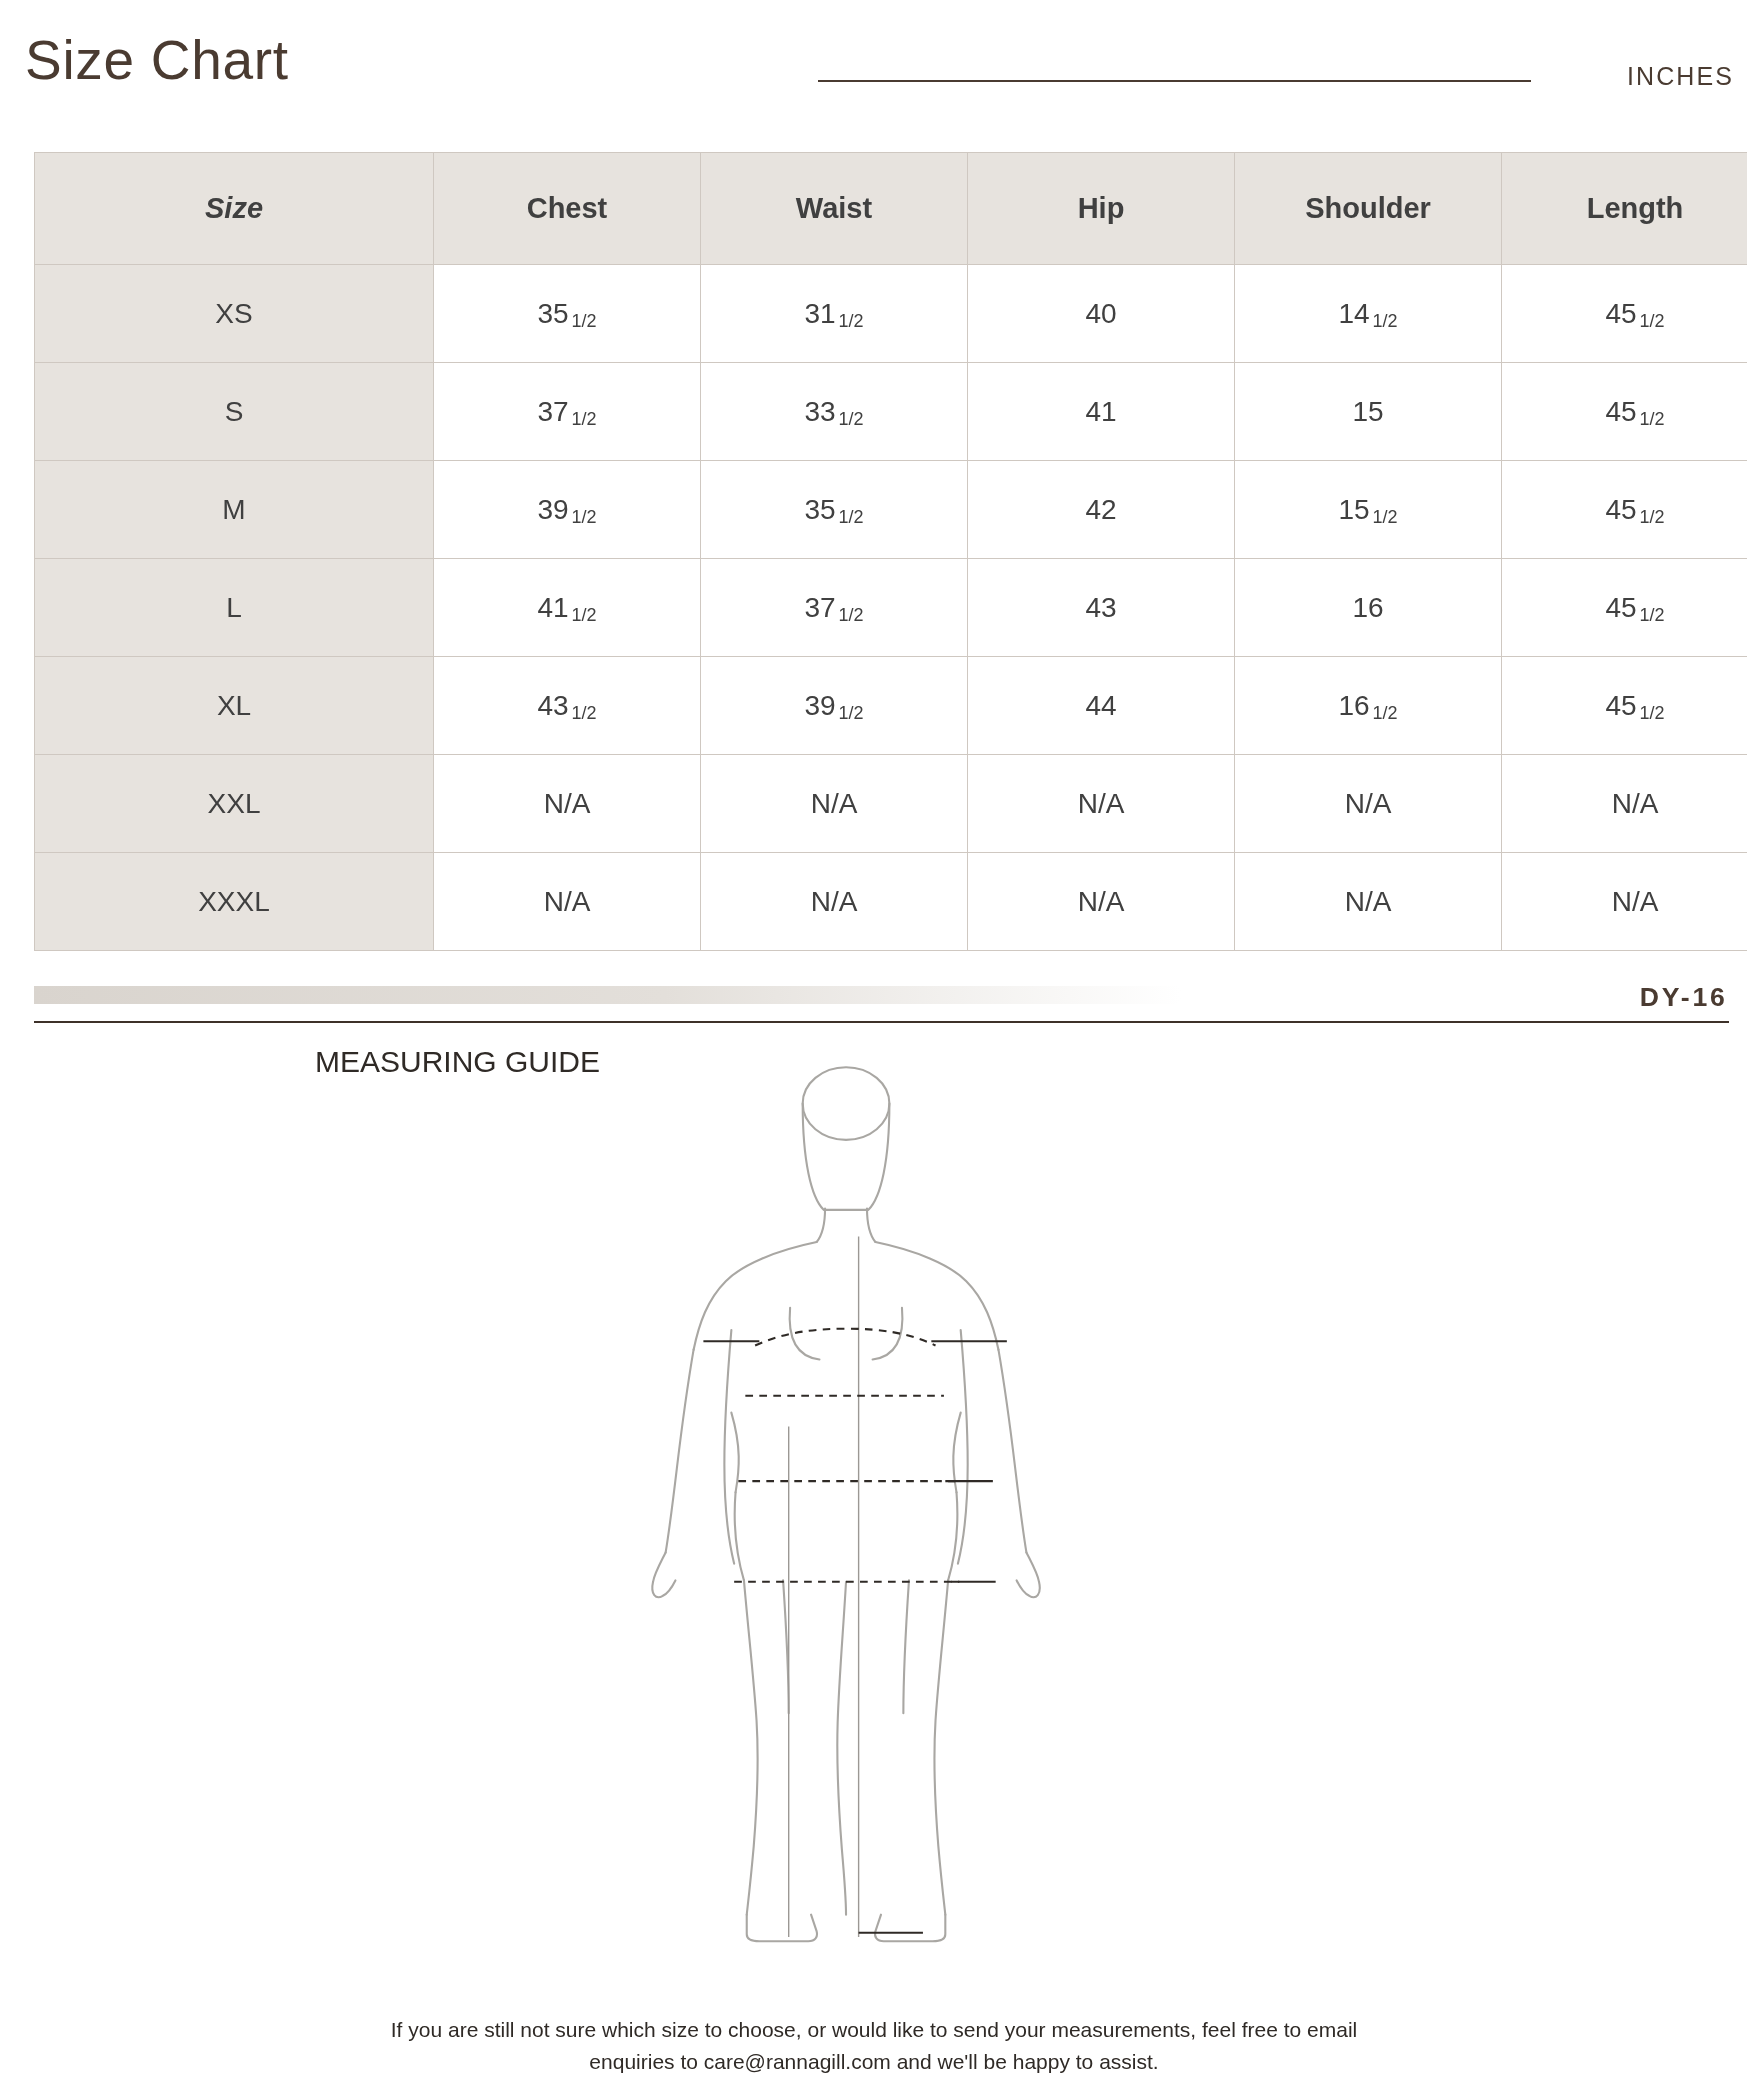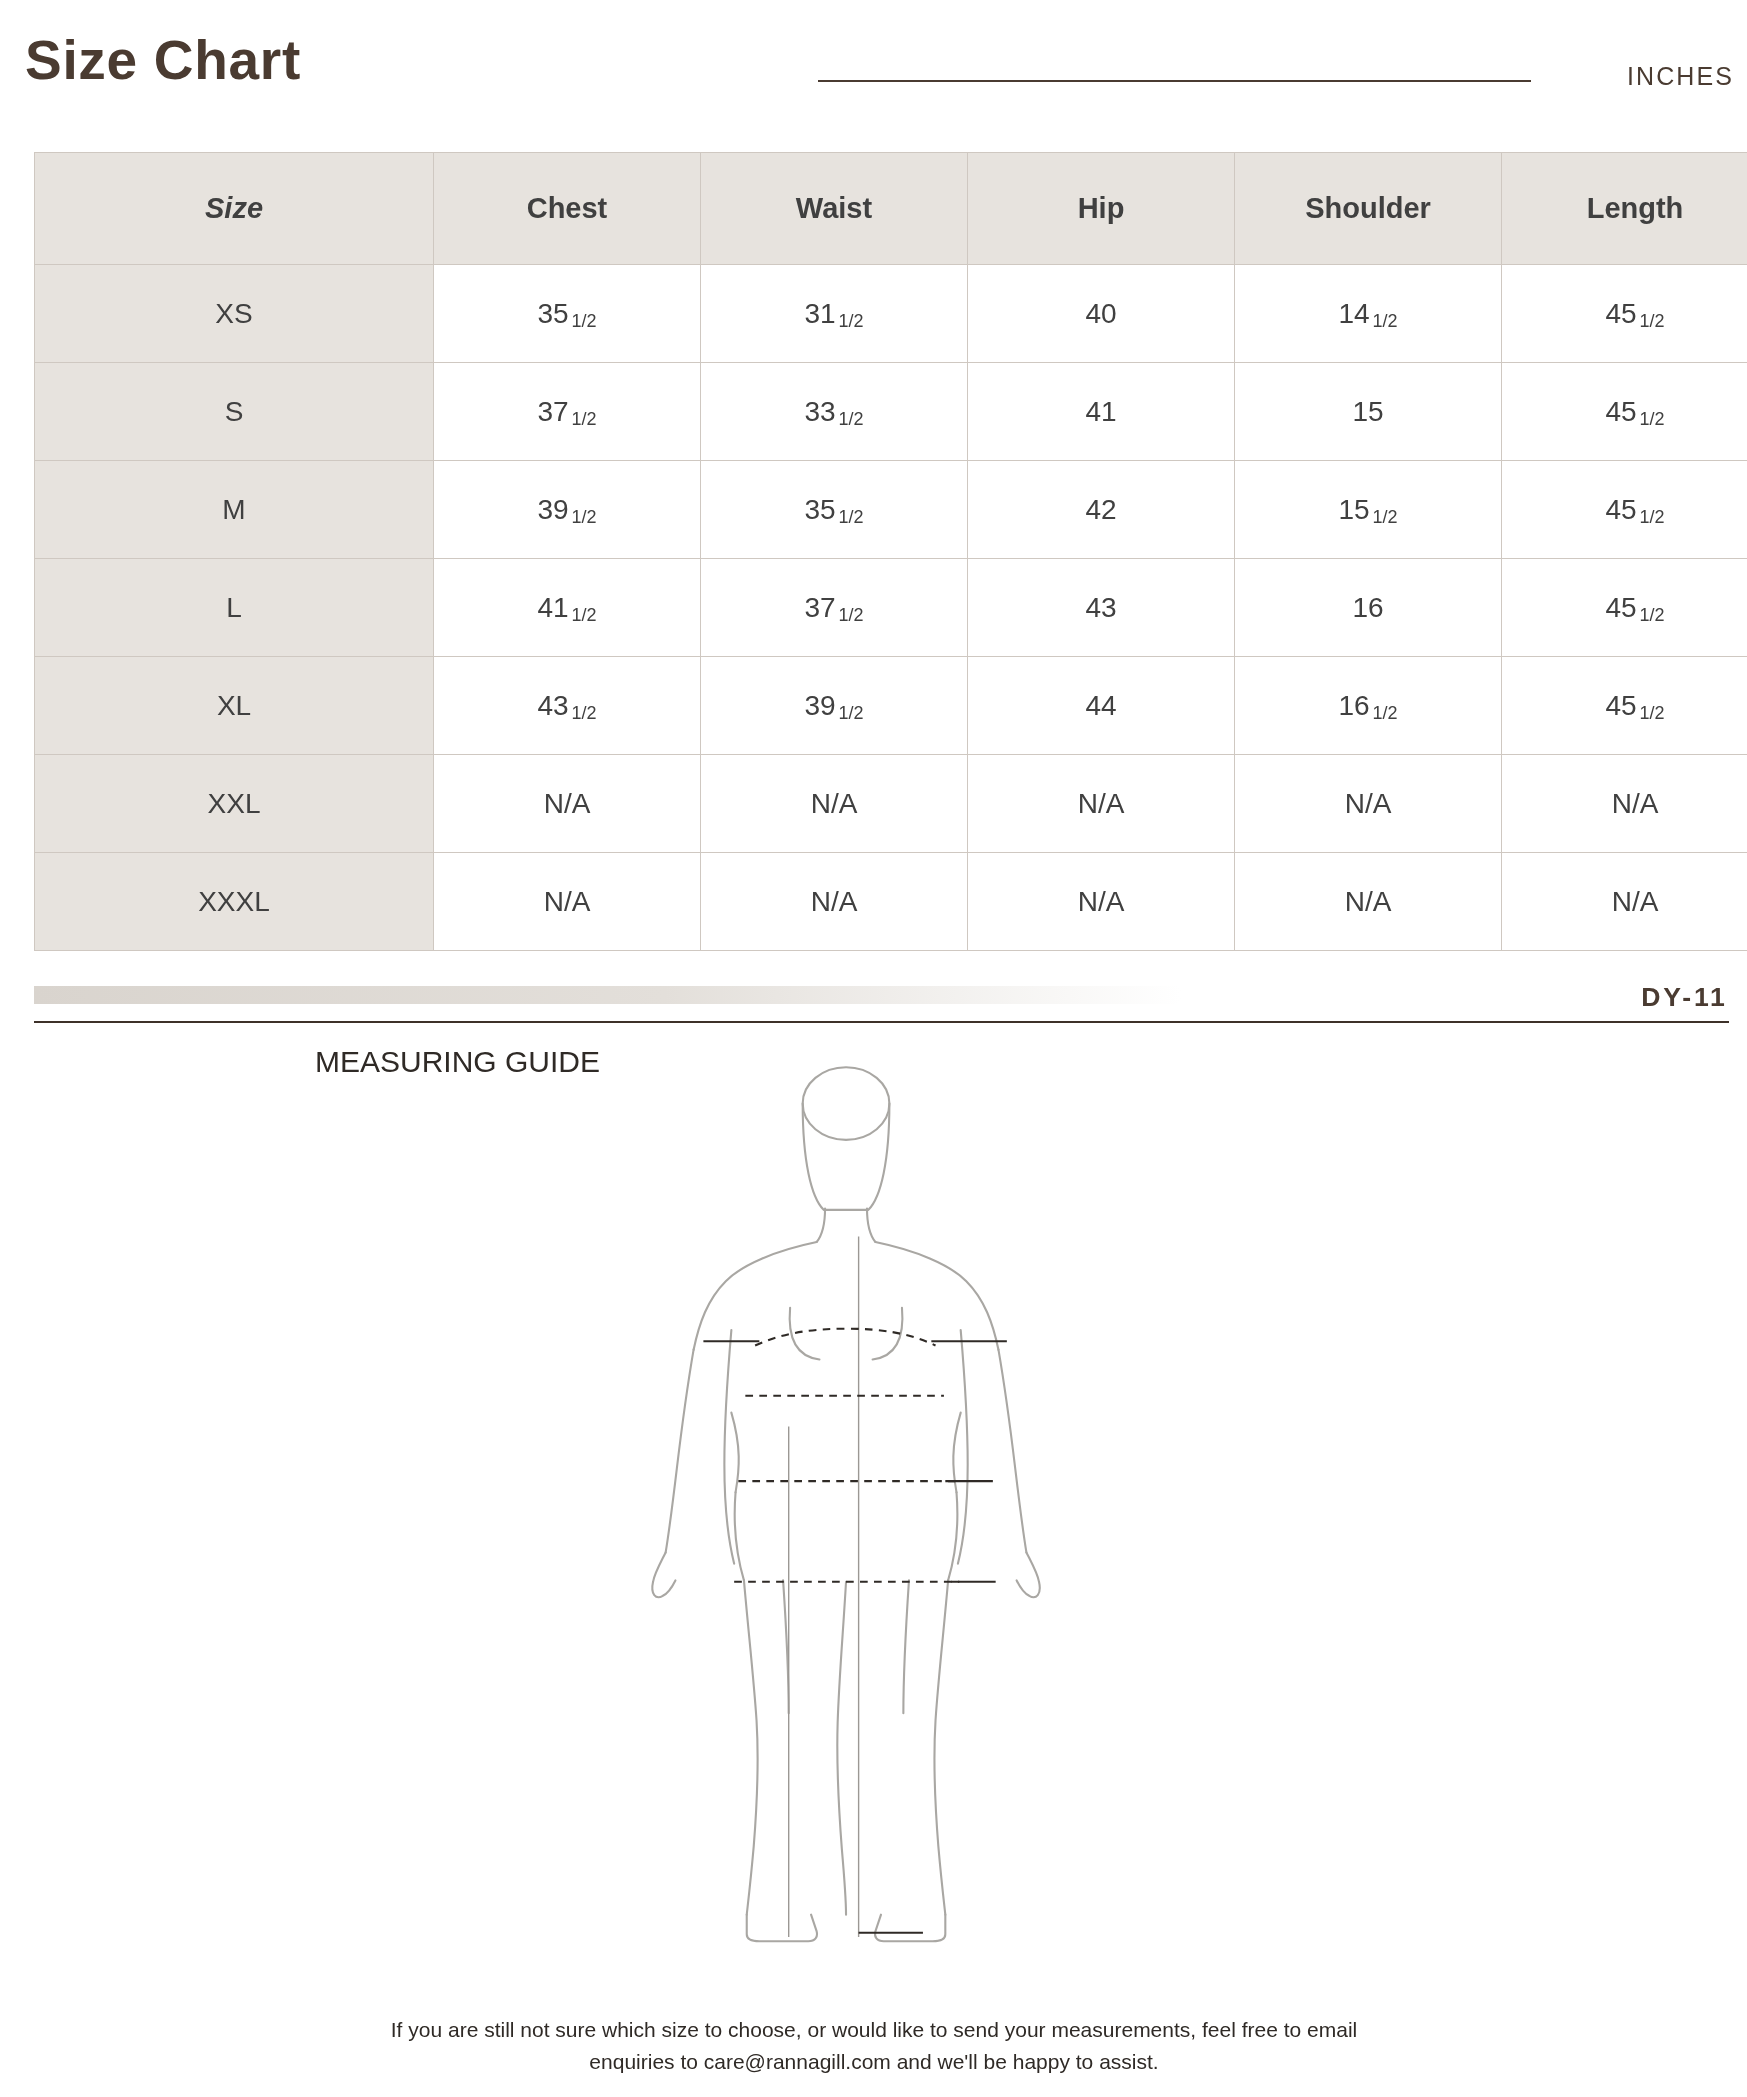--- a/index.html
+++ b/index.html
@@ -19,21 +19,21 @@
   
   .header {
     position: relative;
     height: 126px;
   }
   .page-title {
     position: absolute;
     left: 25px;
     top: 28px;
     font-size: 55px;
-    font-weight: 700;
+    font-weight: 400;
     letter-spacing: 0.7px;
     color: #4a3b31;
     font-family: "Liberation Sans", sans-serif;
     text-align: center;
   }
   .header-rule {
     position: absolute;
     left: 818px;
     top: 80px;
     width: 713px;
@@ -245,21 +245,21 @@
           <td>N/A</td>
           <td>N/A</td>
           <td>N/A</td>
         </tr>
       </tbody>
   </table>
 </div>
 
 <div class="after-table">
   <div class="grad-bar"></div>
-  <div class="style-code">DY-11</div>
+  <div class="style-code">DY-16</div>
 </div>
 <div class="divider"></div>
 
 <div class="guide-title">MEASURING GUIDE</div>
 
 <div class="figure-area">
   <svg width="1748" height="881" viewBox="0 0 2500 1260">
     <g fill="none" stroke="#a9a7a3" stroke-width="3" stroke-linejoin="round" stroke-linecap="round">
 
       <ellipse cx="1210" cy="58" rx="62" ry="52"></ellipse>

